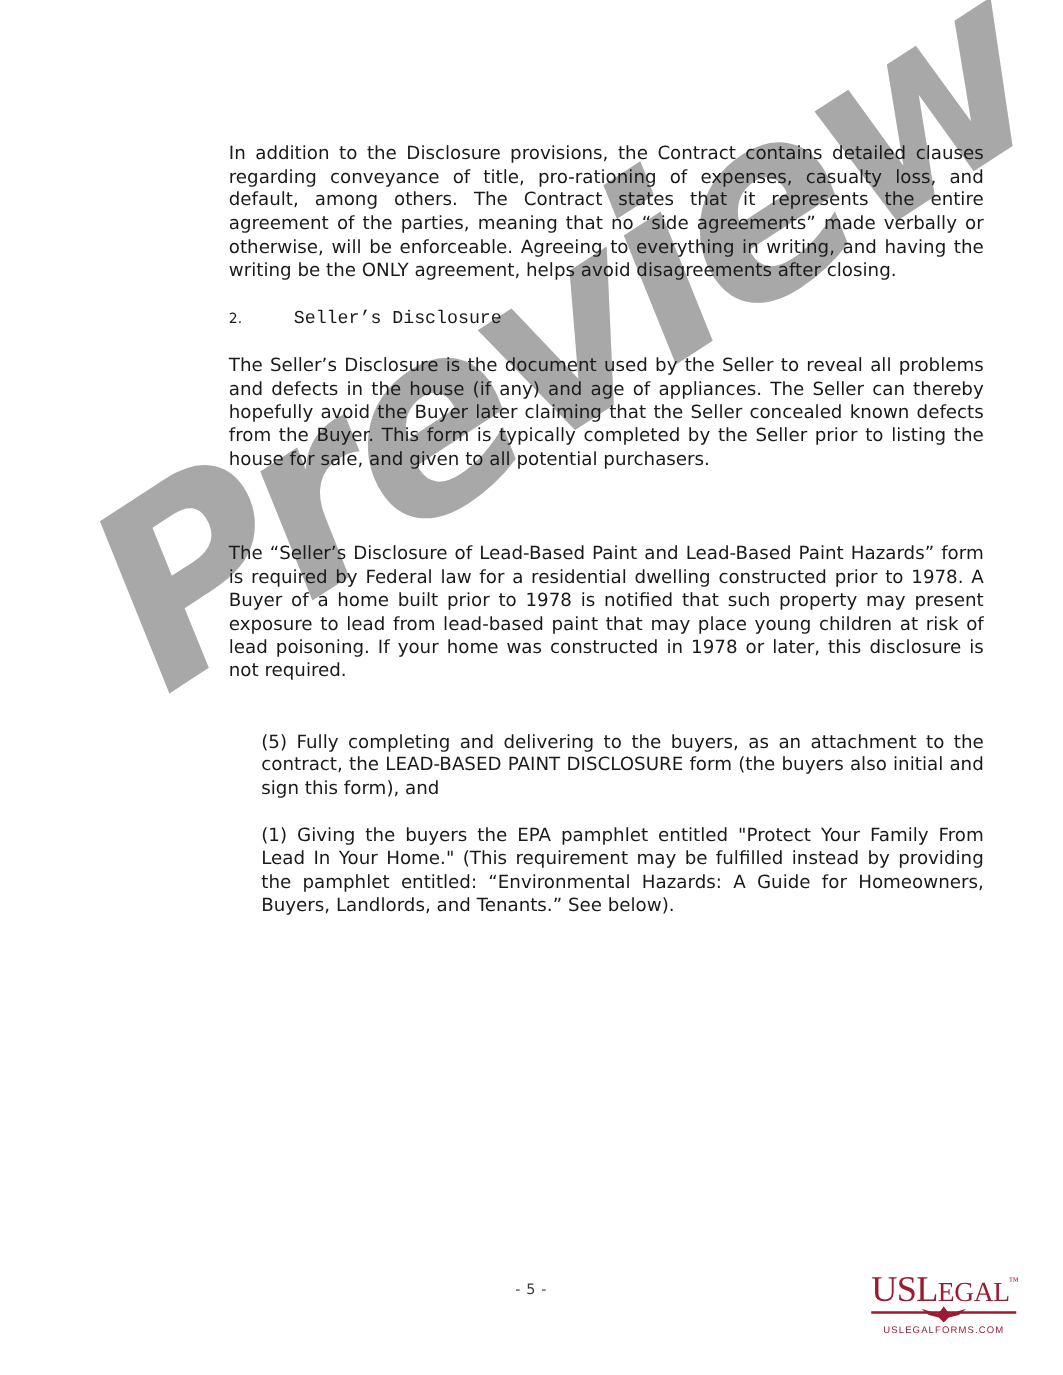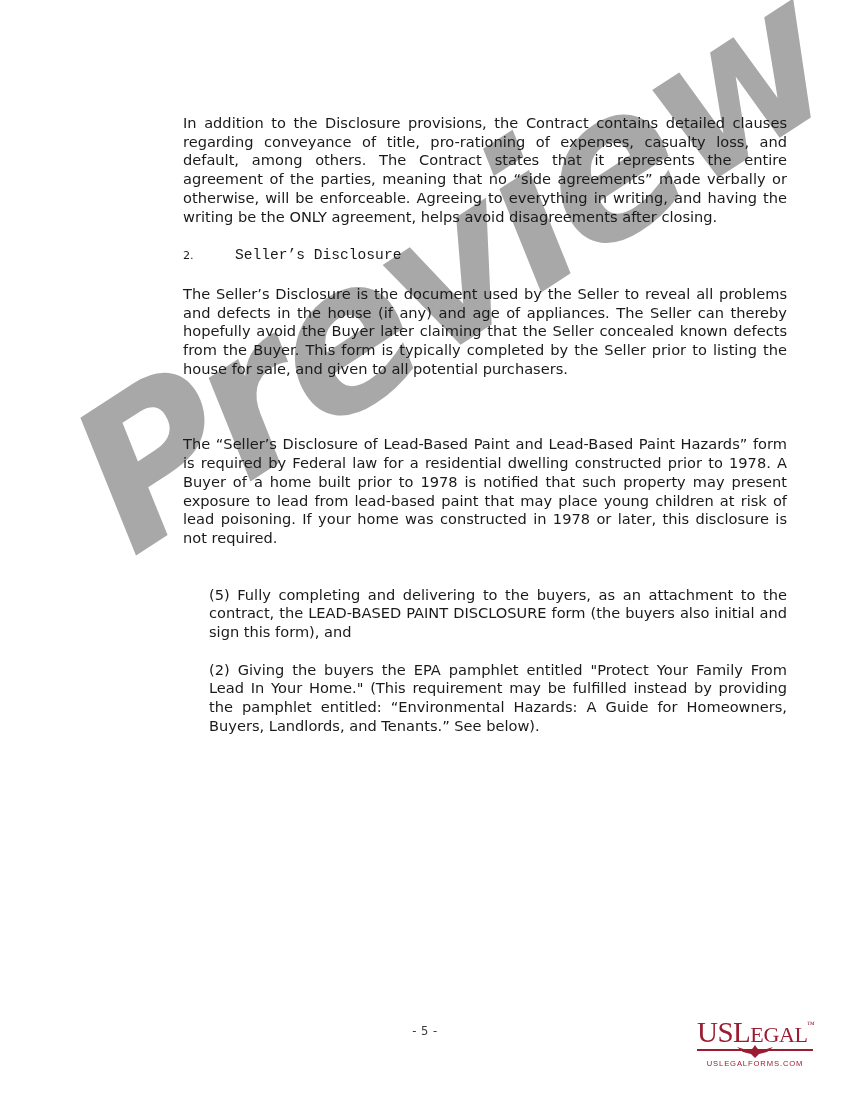--- a/index.html
+++ b/index.html
@@ -209,21 +209,21 @@
 
     <div class="spacer-md"></div>
 
 
     <div class="spacer-md"></div>
 
     <p class="para subitem">(5) Fully completing and delivering to the buyers, as an attachment to the contract, the LEAD-BASED PAINT DISCLOSURE form (the buyers also initial and sign this form), and</p>
 
     <div class="spacer-md"></div>
 
-    <p class="para subitem">(2) Giving the buyers the EPA pamphlet entitled "Protect Your Family From Lead In Your Home."   (This requirement may be fulfilled instead by providing the pamphlet entitled: “Environmental Hazards: A Guide for Homeowners, Buyers, Landlords, and Tenants.”  See below).</p>
+    <p class="para subitem">(1) Giving the buyers the EPA pamphlet entitled "Protect Your Family From Lead In Your Home."   (This requirement may be fulfilled instead by providing the pamphlet entitled: “Environmental Hazards: A Guide for Homeowners, Buyers, Landlords, and Tenants.”  See below).</p>
 
     <div class="spacer-md"></div>
 
 
     <div class="spacer-md"></div>
 
   </div>
 
   <div class="footer">
     <div class="page-number">- 5 -</div>

